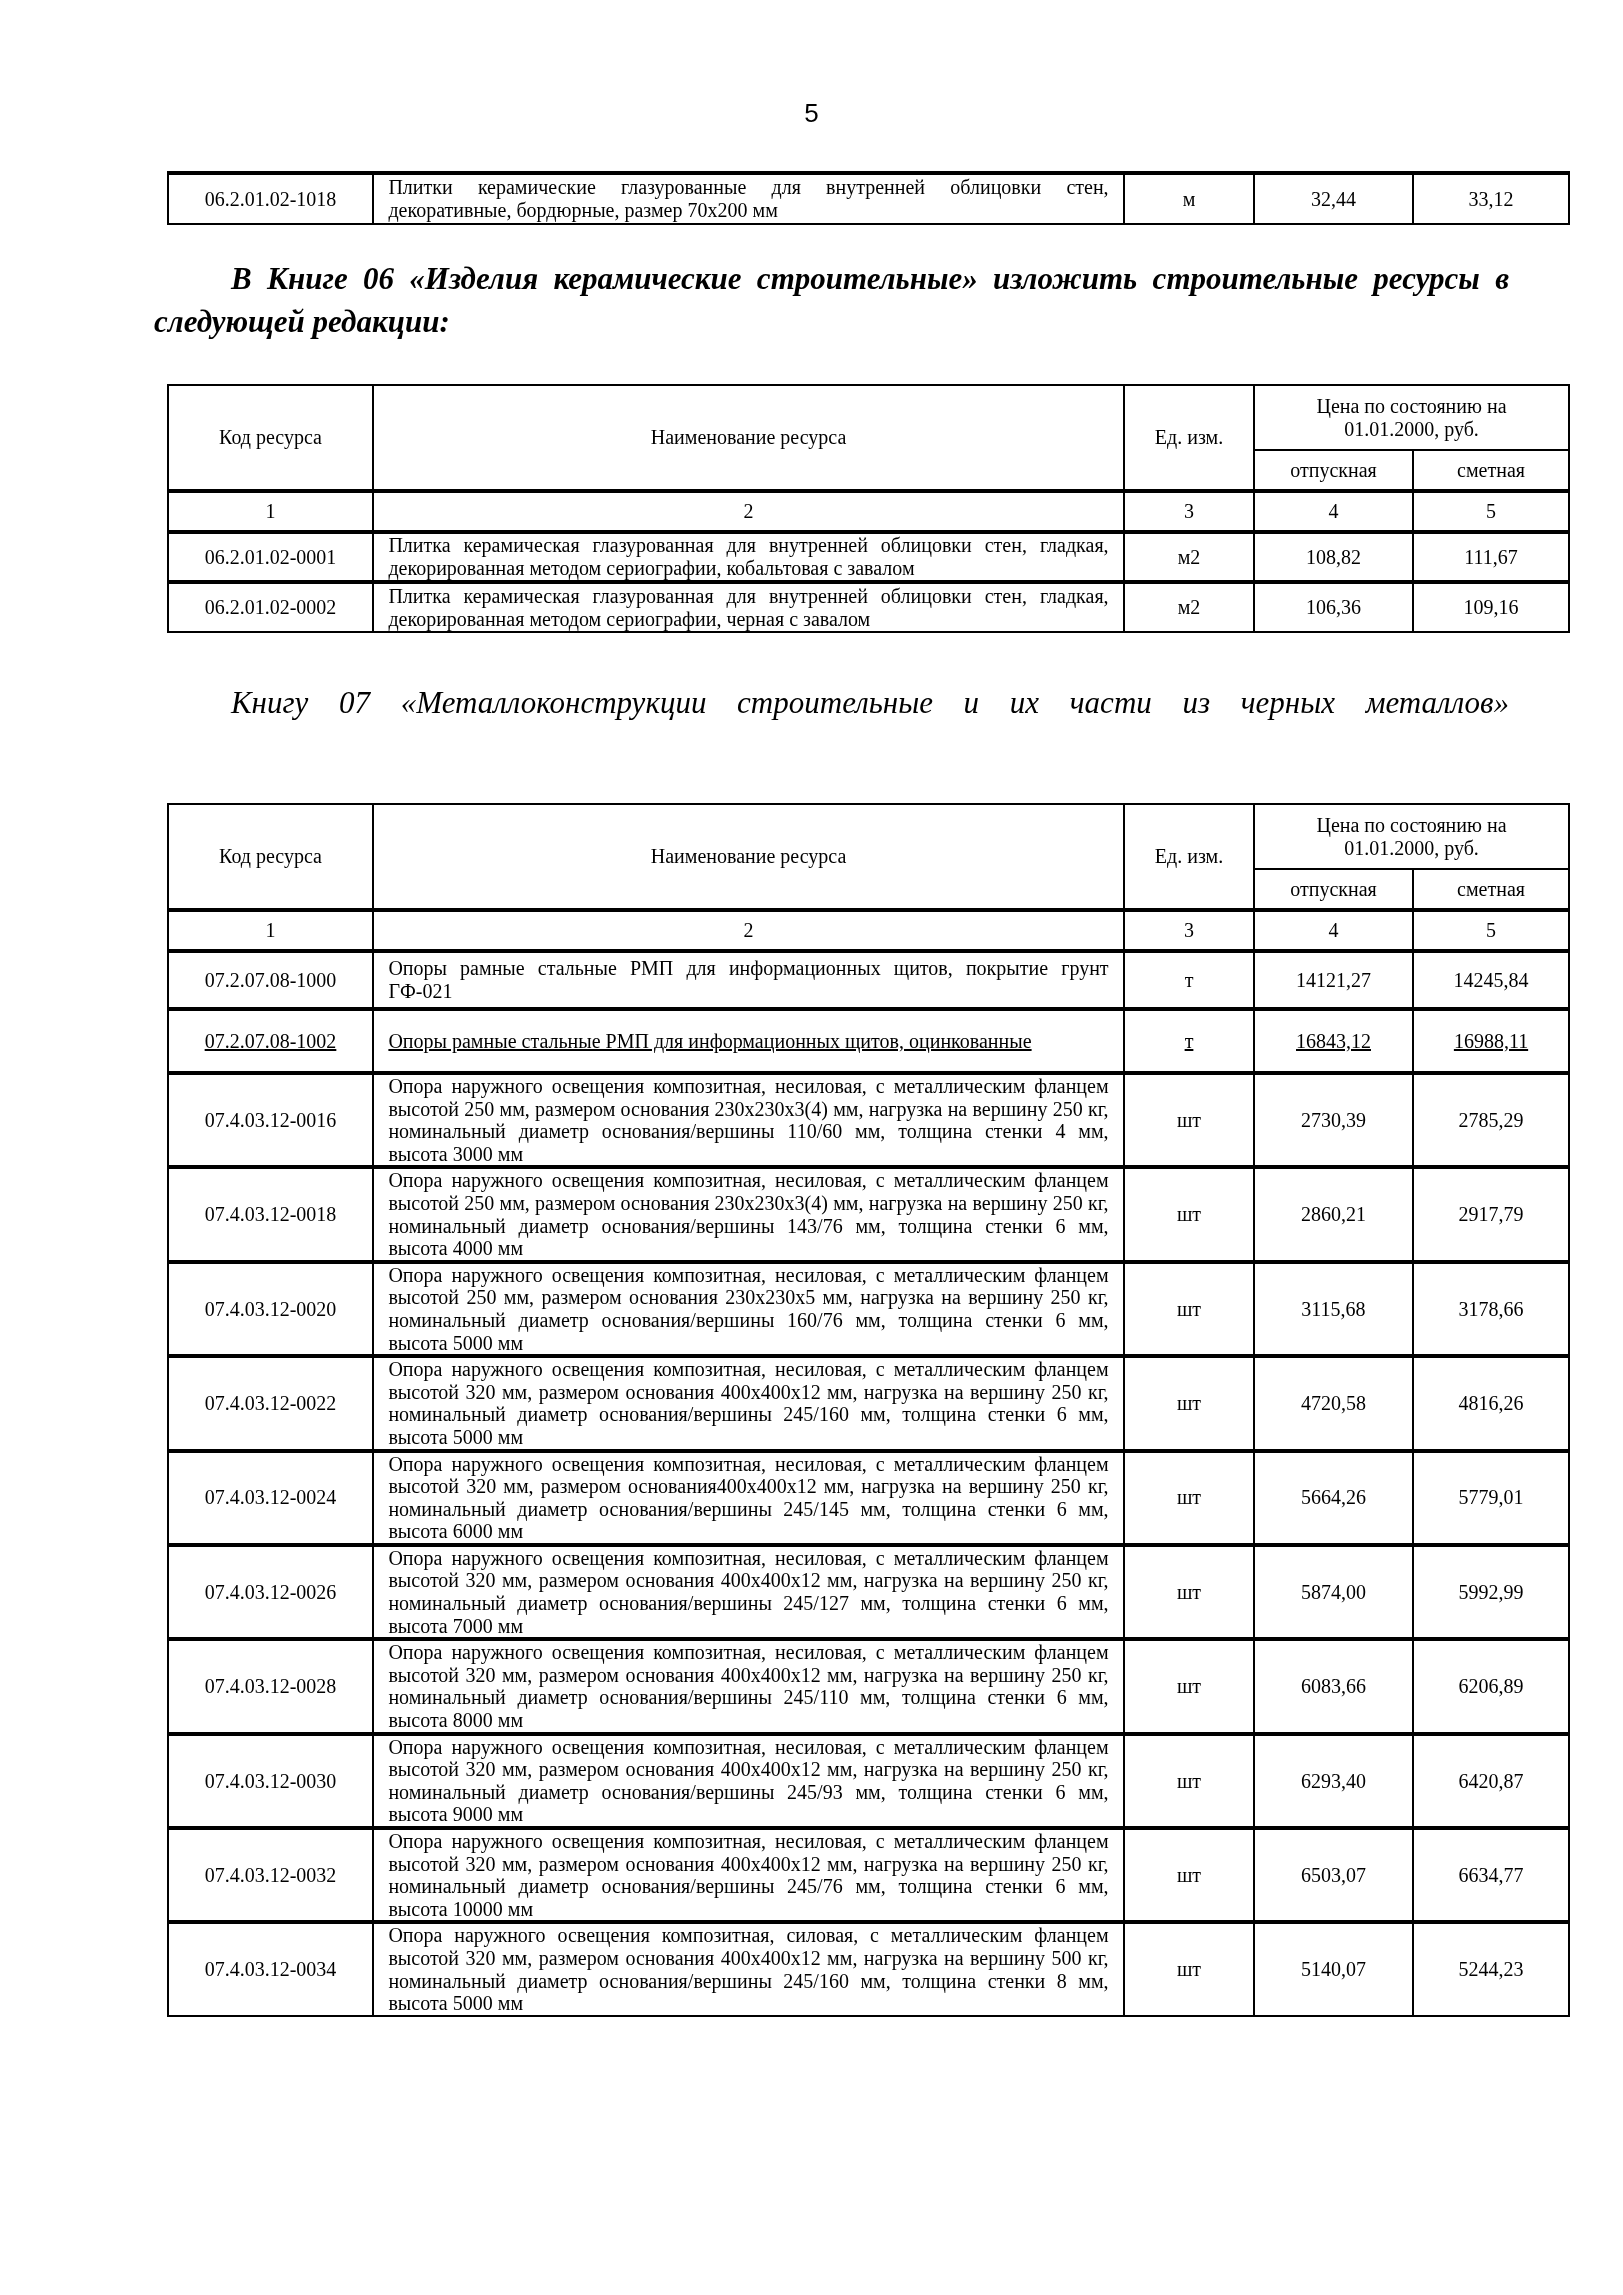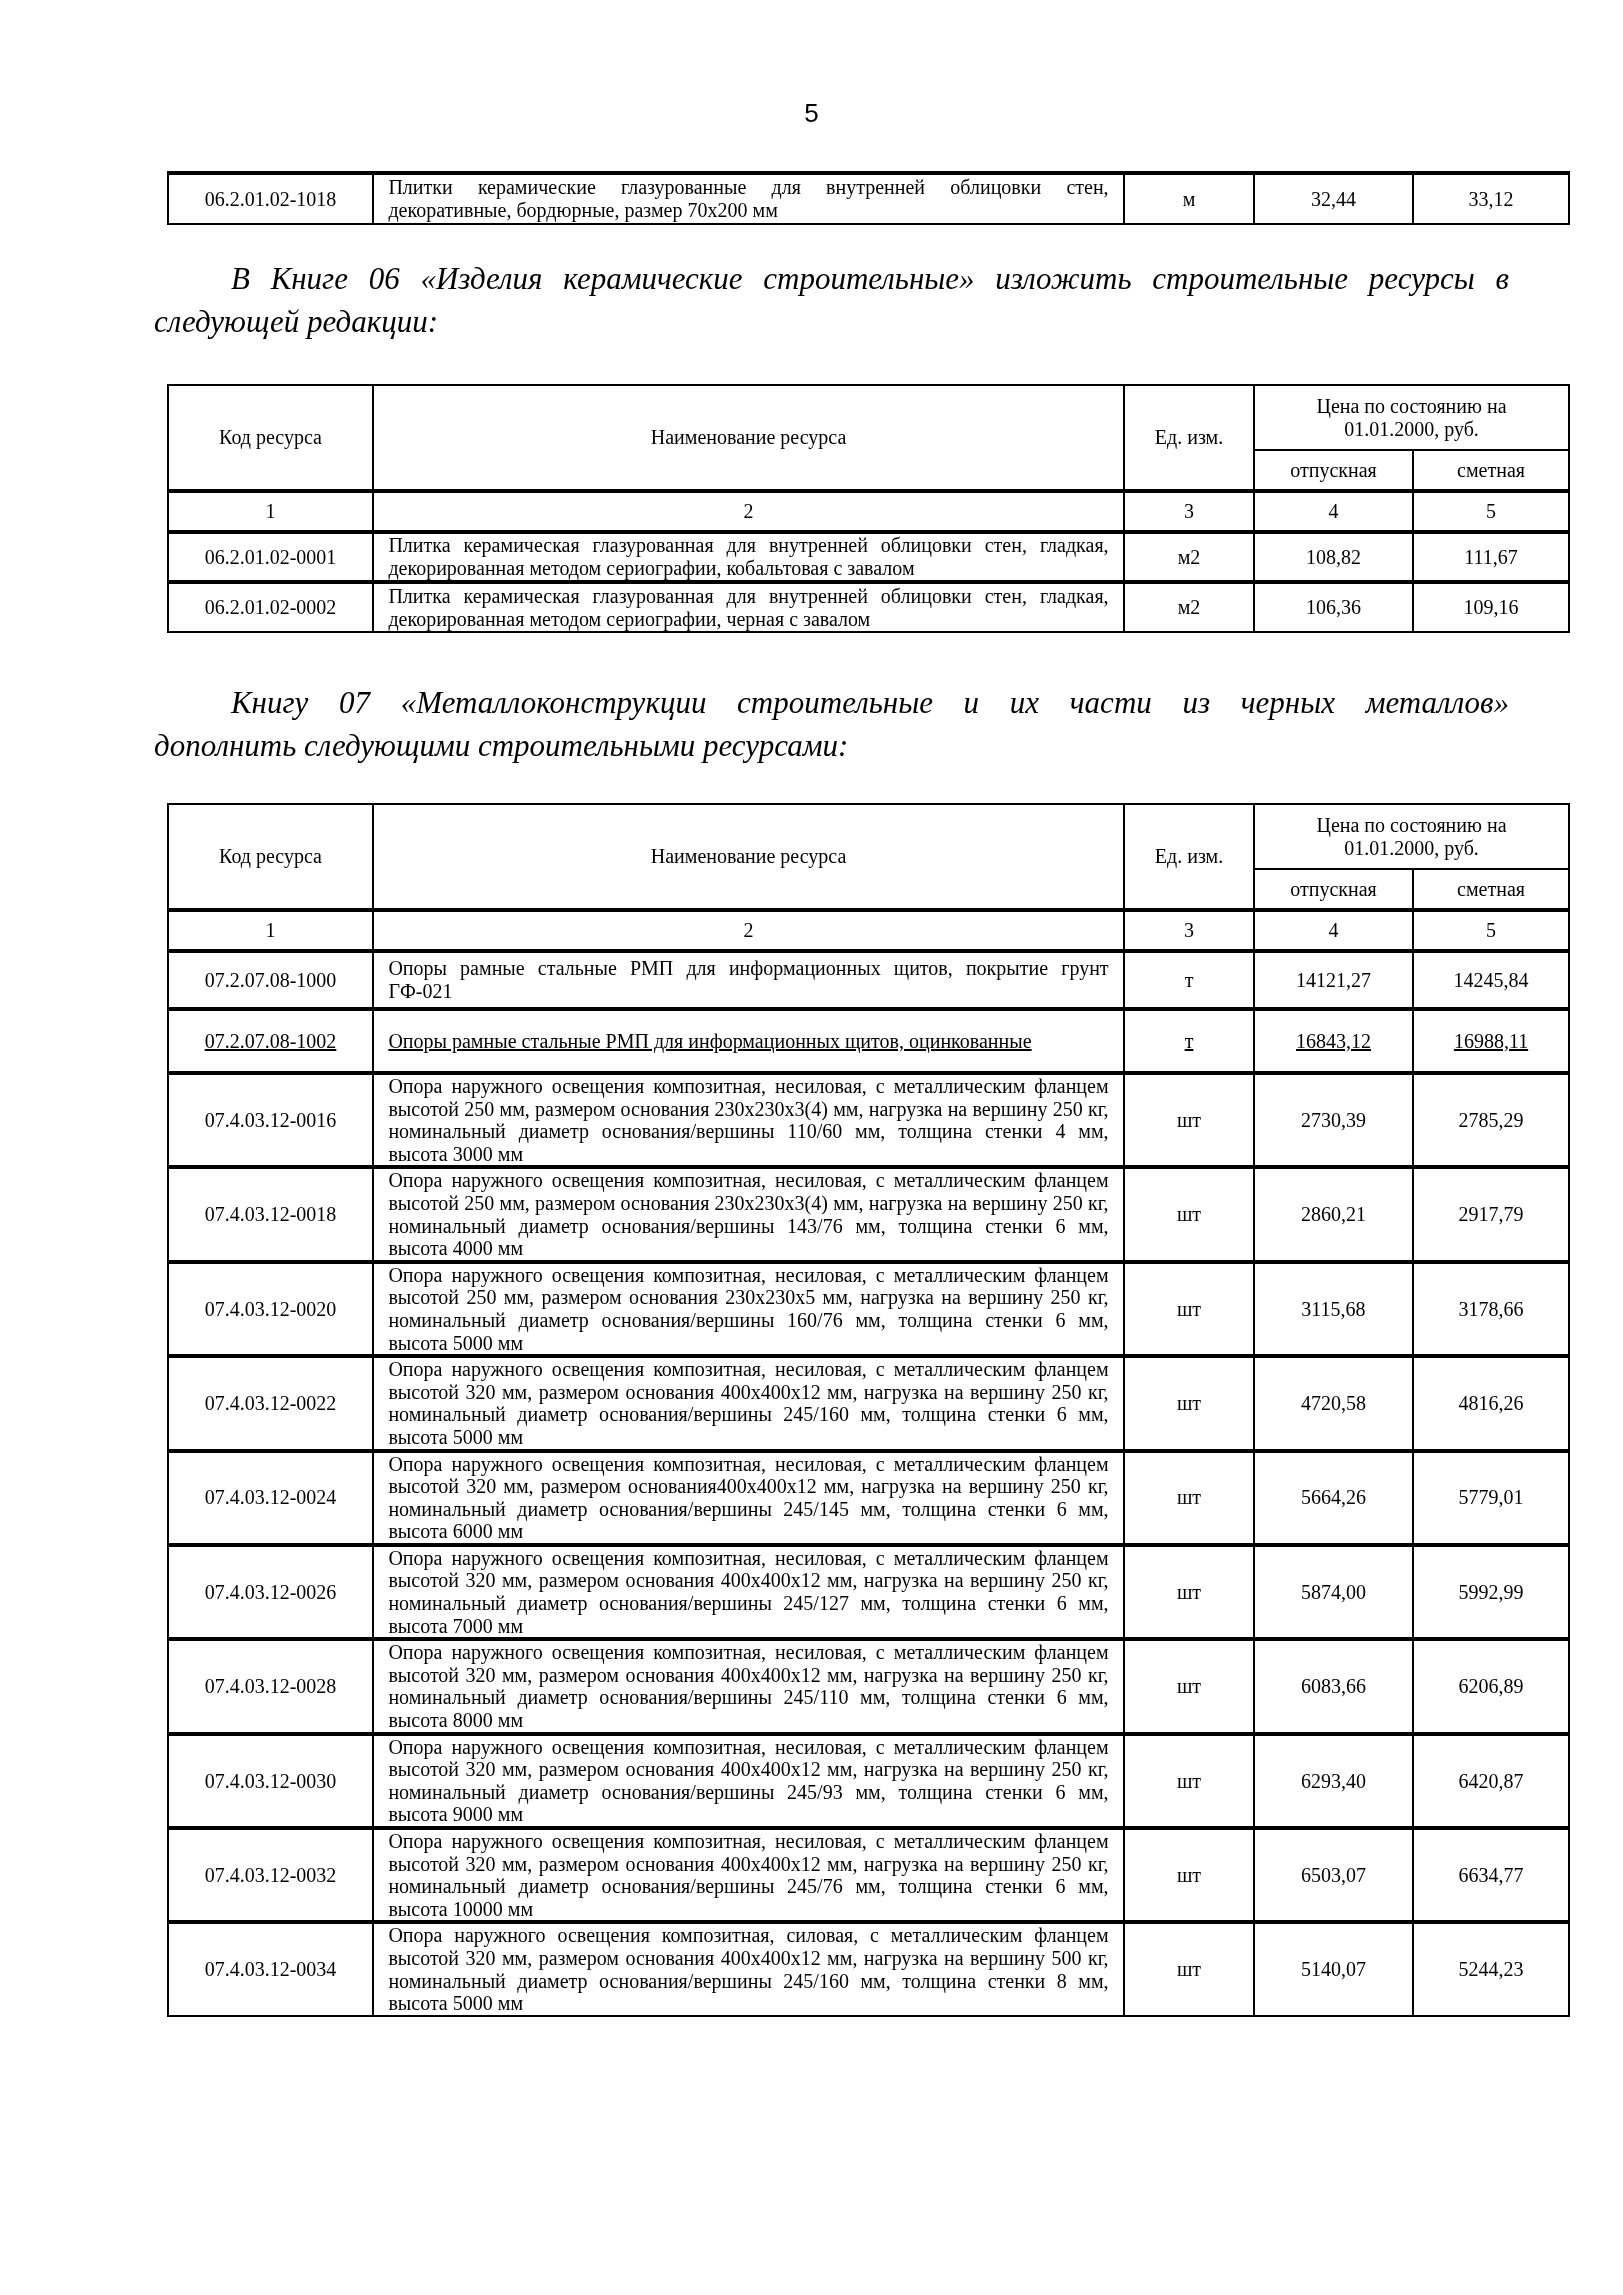--- a/index.html
+++ b/index.html
@@ -39,21 +39,21 @@
       <tr class="thick" style="height: 51px; margin-top: 46px;">
         <td class="code">06.2.01.02-1018</td>
         <td class="name">Плитки керамические глазурованные для внутренней облицовки стен, декоративные, бордюрные, размер 70х200 мм</td>
         <td class="unit">м</td>
         <td class="num">32,44</td>
         <td class="num">33,12</td>
       </tr>
     </tbody>
 </table>
 
-<div class="para" style="top:257px;">
+<div class="para" style="top:257px;font-weight:bold;">
   <span class="first">В Книге 06 «Изделия керамические строительные» изложить строительные ресурсы в</span>
   <span>следующей редакции:</span>
 </div>
 
 <table class="res" style="top:384px;">
   <colgroup>
       <col class="c1">
       <col class="c2">
       <col class="c3">
       <col class="c4">
@@ -91,21 +91,20 @@
         <td class="name">Плитка керамическая глазурованная для внутренней облицовки стен, гладкая, декорированная методом сериографии, черная с завалом</td>
         <td class="unit">м2</td>
         <td class="num">106,36</td>
         <td class="num">109,16</td>
       </tr>
     </tbody>
 </table>
 
 <div class="para" style="top:681px;">
   <span class="first">Книгу 07 «Металлоконструкции строительные и их части из черных металлов»</span>
-  <span>дополнить следующими строительными ресурсами:</span>
 </div>
 
 <table class="res" style="top:803px;">
   <colgroup>
       <col class="c1">
       <col class="c2">
       <col class="c3">
       <col class="c4">
       <col class="c5">
     </colgroup>

